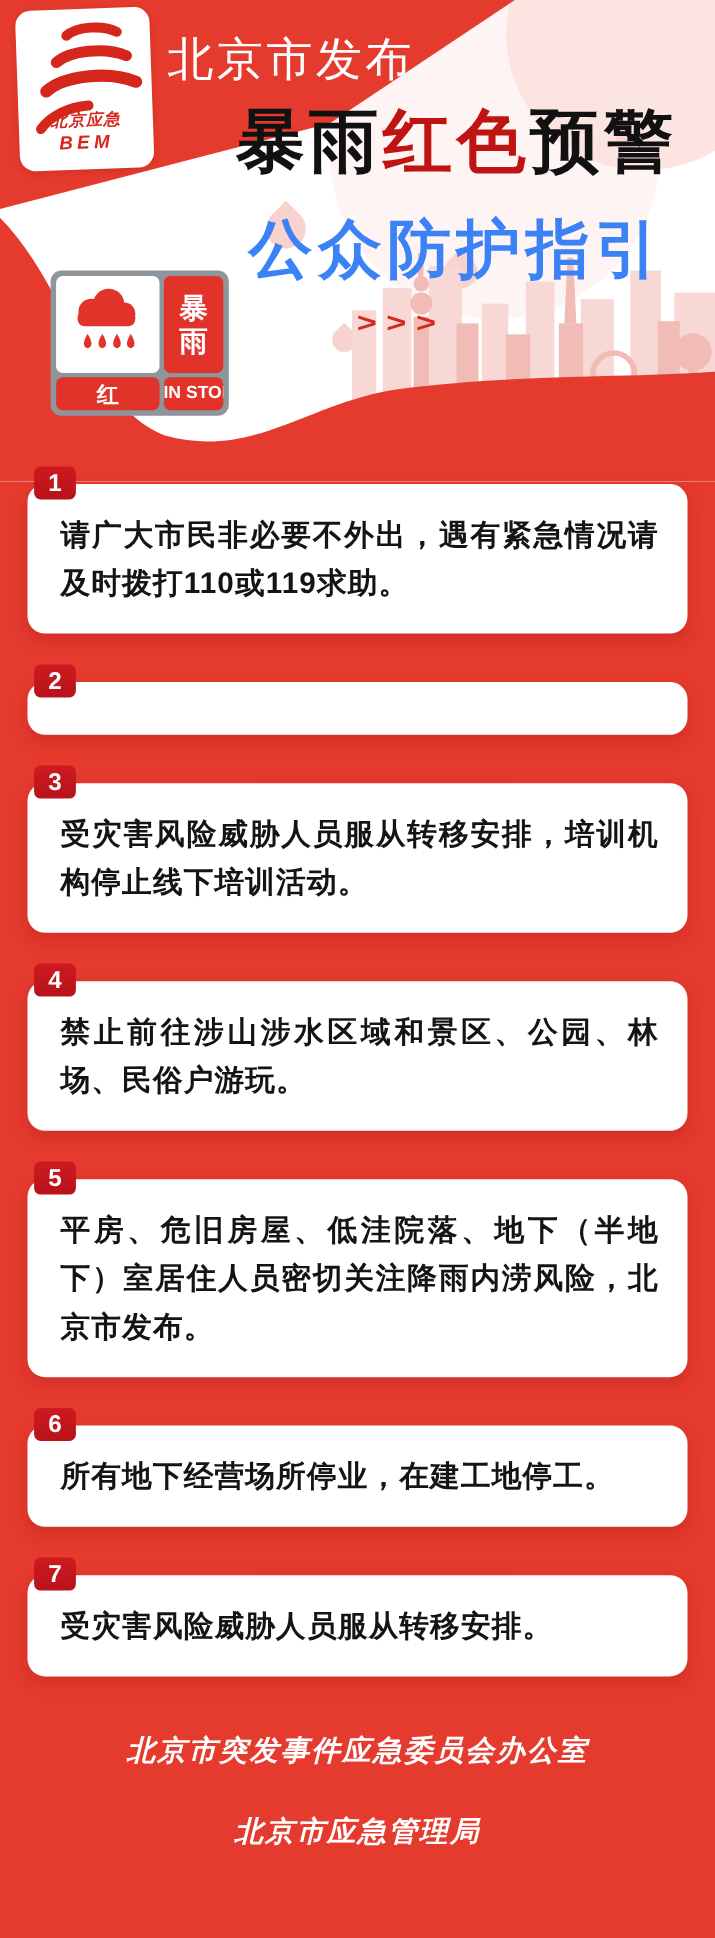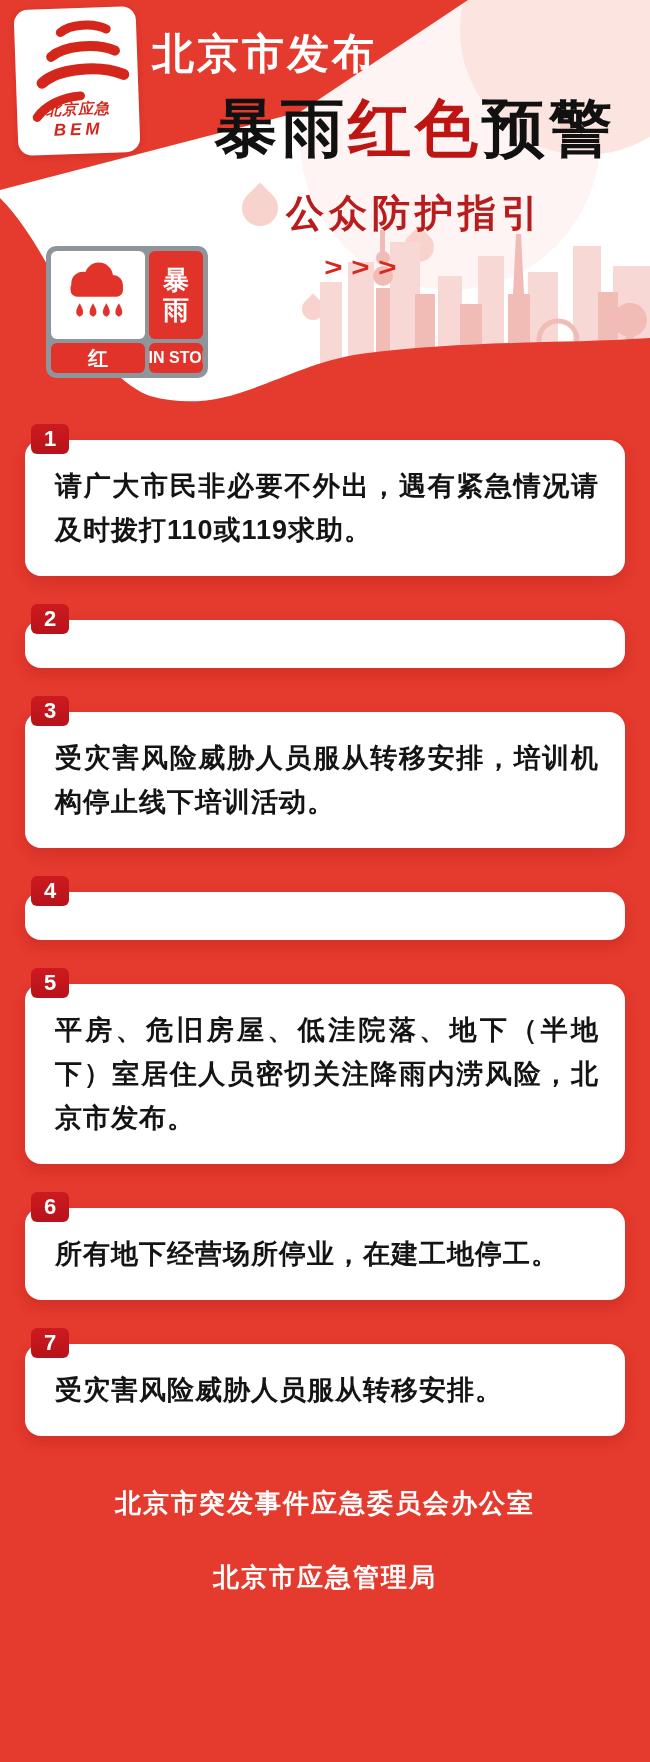--- a/index.html
+++ b/index.html
@@ -28,27 +28,27 @@
   .logo-plate{
     position:absolute;left:16px;top:8px;width:122px;height:146px;background:#ffffff;
     border-radius:14px;transform:rotate(-2deg);display:flex;flex-direction:column;
     align-items:center;justify-content:flex-start;box-shadow:0 2px 6px rgba(120,10,5,.18);
   }
   .logo-arcs{margin-top:4px;}
   .logo-cn{color:#d5261c;font-size:15px;font-weight:800;font-style:italic;letter-spacing:1px;margin-top:-30px;}
   .logo-en{color:#d5261c;font-size:17px;font-weight:800;font-style:italic;letter-spacing:4px;margin-top:1px;}
   .publisher{
     position:absolute;left:152px;top:26px;color:#ffffff;
-    font-size:42px;font-weight:700;letter-spacing:3px;white-space:nowrap;
+    font-size:42px;font-weight:400;letter-spacing:3px;white-space:nowrap;
   }
   
   .title-wrap{position:absolute;right:34px;top:86px;text-align:center;}
   .title-main{font-size:63px;font-weight:900;color:#111111;letter-spacing:4px;white-space:nowrap;}
   .title-main .crimson{color:#bf1512;}
-  .title-sub{margin-top:16px;font-size:38px;font-weight:800;color:#b91c1c;letter-spacing:5px;white-space:nowrap;}
+  .title-sub{margin-top:16px;font-size:58px;font-weight:800;color:#3b82f6;letter-spacing:5px;white-space:nowrap;}
   .chevrons{
     margin-top:14px;color:#d6281e;font-size:25px;font-weight:900;
     letter-spacing:7px;transform:scaleX(1.25);transform-origin:right center;
   }
   
   .sign{
     position:absolute;left:46px;top:246px;width:162px;height:132px;
     background:#8e959b;border-radius:10px;padding:5px;box-sizing:border-box;
     display:grid;grid-template-columns:94px 1fr;grid-template-rows:1fr 30px;gap:4px;
   }
@@ -71,21 +71,21 @@
     position:absolute;left:6px;top:-16px;width:38px;height:30px;
     background:linear-gradient(180deg,#cd1a20,#b8121a);border-radius:6px;
     color:#ffffff;font-size:22px;font-weight:800;
     display:flex;align-items:center;justify-content:center;
   }
   .card-text{
     color:#141414;font-size:27px;font-weight:700;line-height:44px;
     letter-spacing:1px;text-align:justify;
   }
   
-  .footer{margin-top:50px;text-align:center;}
+  .footer{margin-top:50px;text-align:center;font-style:italic;}
   .footer-line{color:#ffffff;font-size:26px;font-weight:700;letter-spacing:2px;}
   .footer-line + .footer-line{margin-top:39px;}
 </style>
 </head>
 <body>
 
 <div class="poster">
 
   <div class="header">
 
@@ -185,20 +185,21 @@
       <div class="card-badge">2</div>
     </div>
 
     <div class="card">
       <div class="card-badge">3</div>
       <div class="card-text">受灾害风险威胁人员服从转移安排，培训机构停止线下培训活动。</div>
     </div>
 
     <div class="card">
       <div class="card-badge">4</div>
+      <div class="card-text">禁止前往涉山涉水区域和景区、公园、林场、民俗户游玩。</div>
     </div>
 
     <div class="card">
       <div class="card-badge">5</div>
       <div class="card-text">平房、危旧房屋、低洼院落、地下（半地下）室居住人员密切关注降雨内涝风险，北京市发布。</div>
     </div>
 
     <div class="card">
       <div class="card-badge">6</div>
       <div class="card-text">所有地下经营场所停业，在建工地停工。</div>

